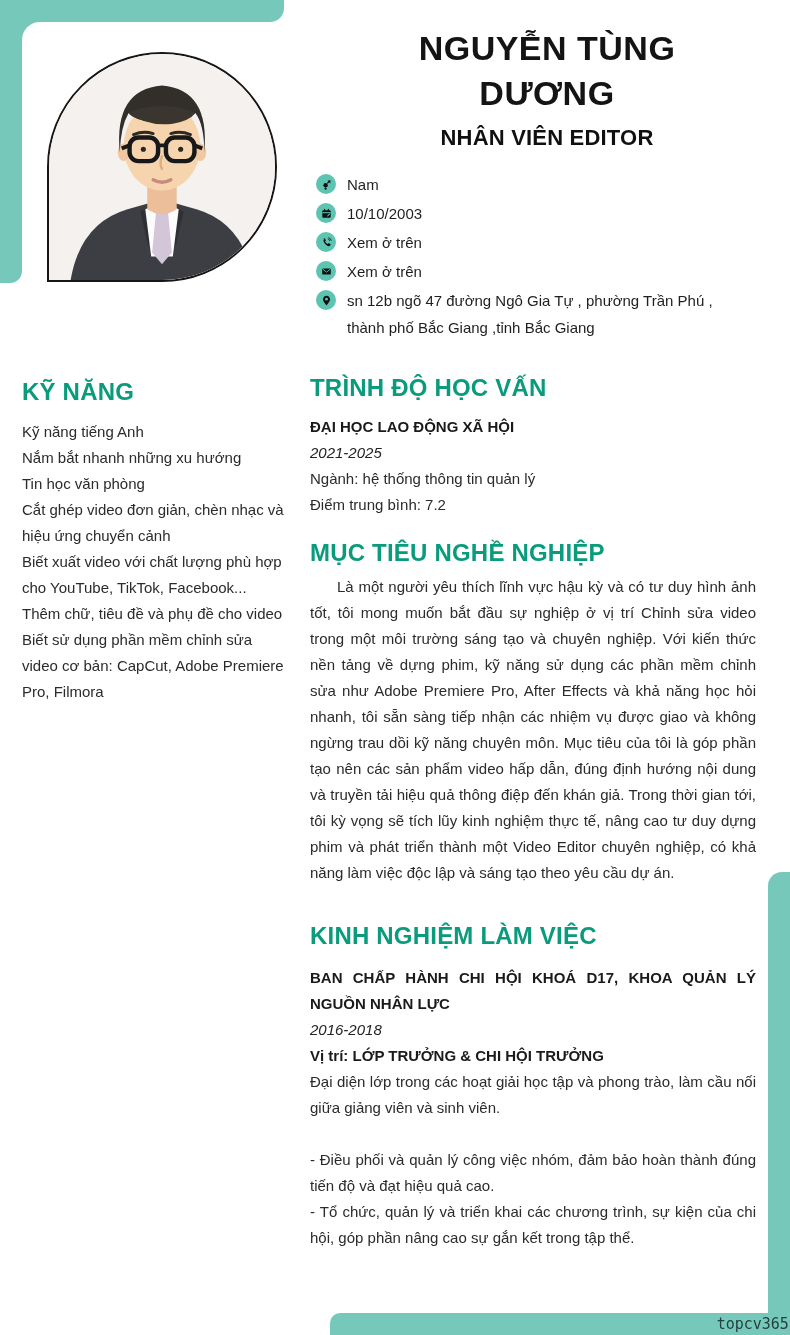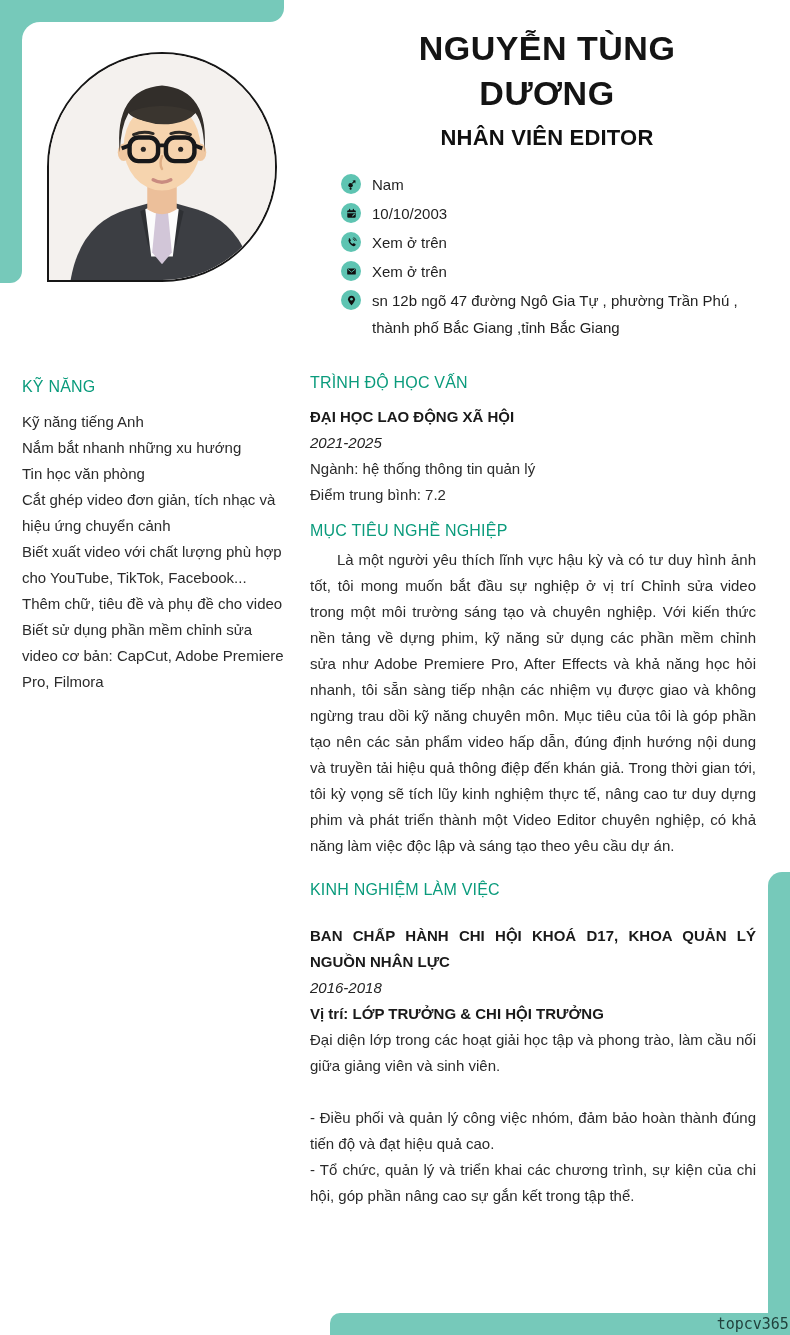--- a/index.html
+++ b/index.html
@@ -25,47 +25,47 @@
     border:2px solid #161616;border-radius:50% 50% 50% 0;overflow:hidden;background:#f4f1ee;
   }
   .photo svg{display:block;width:100%;height:100%;}
 
   
   .header{position:absolute;left:330px;top:26px;width:434px;text-align:center;}
   .name{display:inline-block;max-width:380px;font-size:34px;line-height:45px;font-weight:bold;color:#141414;letter-spacing:.5px;}
   .job-title{margin-top:9px;font-size:22px;font-weight:bold;color:#101010;letter-spacing:.2px;}
 
   
-  .contacts{position:absolute;left:341px;top:174px;width:430px;}
+  .contacts{position:absolute;left:316px;top:174px;width:430px;}
   .contact-row{display:flex;gap:11px;margin-bottom:8px;align-items:flex-start;}
   .icon-badge{flex:0 0 20px;width:20px;height:20px;border-radius:50%;background:var(--icon-teal);display:flex;align-items:center;justify-content:center;}
   .icon-badge svg{display:block;}
   .contact-text{font-size:15px;line-height:21px;color:#1f1f1f;}
   .contact-row.address .contact-text{line-height:27px;margin-top:-3px;}
 
   
-  .section-title{font-size:16px;font-weight:normal;color:var(--heading);letter-spacing:.2px;}
+  .section-title{font-size:24px;font-weight:bold;color:var(--heading);letter-spacing:.2px;}
 
   
   .sidebar{position:absolute;left:22px;top:378px;width:268px;}
   .sidebar .section-title{margin-bottom:13px;}
   .skill{font-size:15px;line-height:26px;color:var(--body);}
 
   
   .main{position:absolute;left:310px;top:374px;width:446px;}
   .line{font-size:15px;line-height:26px;color:var(--body);}
   .line-bold{font-size:15px;line-height:26px;font-weight:bold;color:var(--ink);}
   .line-italic{font-size:15px;line-height:26px;font-style:italic;color:#242424;}
   .just{text-align:justify;}
   .edu{margin-top:12px;}
-  .objective-title{margin-top:14px;}
+  .objective-title{margin-top:21px;}
   .para{margin-top:7px;font-size:15px;line-height:26px;color:var(--body);text-align:justify;}
   .para.indent{text-indent:27px;}
-  .exp-title{margin-top:22px;}
-  .exp{margin-top:24px;}
+  .exp-title{margin-top:36px;}
+  .exp{margin-top:15px;}
   .gap{height:26px;}
 
   
   .right-bar{position:absolute;left:768px;top:872px;width:22px;height:463px;background:var(--teal);border-radius:14px 0 0 0;}
   .bottom-bar{
     position:absolute;left:330px;top:1313px;width:531px;height:22px;background:var(--teal);
     border-radius:10px 0 0 0;text-align:right;padding-right:36px;
     font-family:"DejaVu Sans Mono","Liberation Mono",monospace;font-size:15px;line-height:22px;color:#21423d;
   }
 </style>
@@ -173,21 +173,21 @@
       </span>
       <span class="contact-text">sn 12b ngõ 47 đường Ngô Gia Tự , phường Trần Phú , thành phố Bắc Giang ,tỉnh Bắc Giang</span>
     </div>
   </div>
 
   <div class="sidebar">
     <div class="section-title">KỸ NĂNG</div>
     <div class="skill">Kỹ năng tiếng Anh</div>
     <div class="skill">Nắm bắt nhanh những xu hướng</div>
     <div class="skill">Tin học văn phòng</div>
-    <div class="skill">Cắt ghép video đơn giản, tích nhạc và hiệu ứng chuyển cảnh</div>
+    <div class="skill">Cắt ghép video đơn giản, chèn nhạc và hiệu ứng chuyển cảnh</div>
     <div class="skill">Biết xuất video với chất lượng phù hợp cho YouTube, TikTok, Facebook...</div>
     <div class="skill">Thêm chữ, tiêu đề và phụ đề cho video</div>
     <div class="skill">Biết sử dụng phần mềm chỉnh sửa video cơ bản: CapCut, Adobe Premiere Pro, Filmora</div>
   </div>
 
   <div class="main">
 
     <div class="section-title">TRÌNH ĐỘ HỌC VẤN</div>
     <div class="edu">
       <div class="line-bold">ĐẠI HỌC LAO ĐỘNG XÃ HỘI</div>

